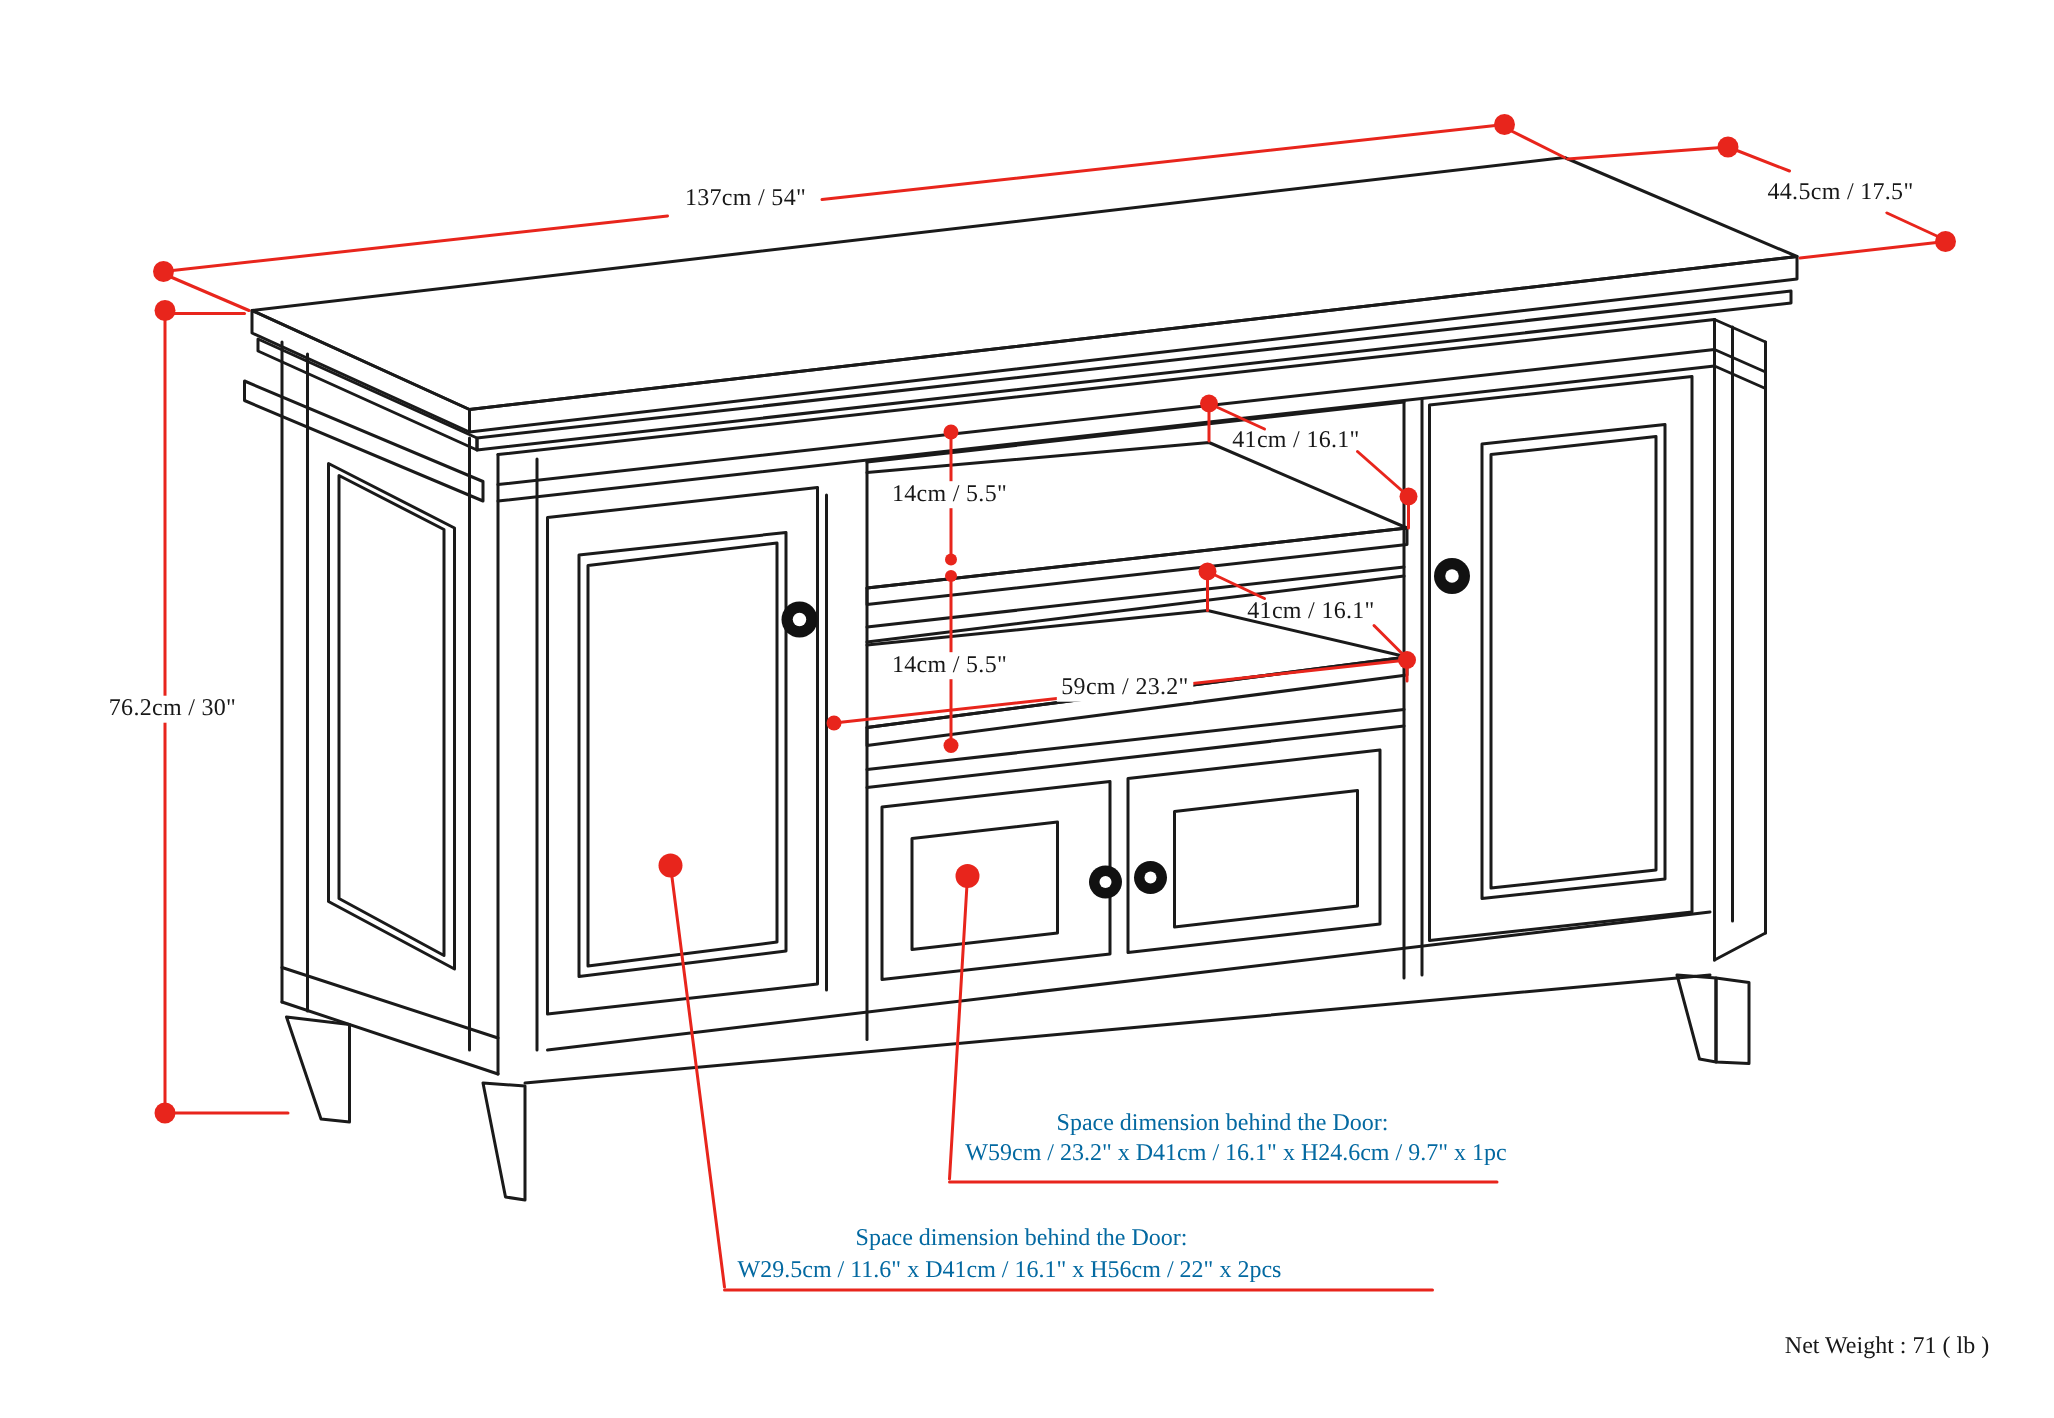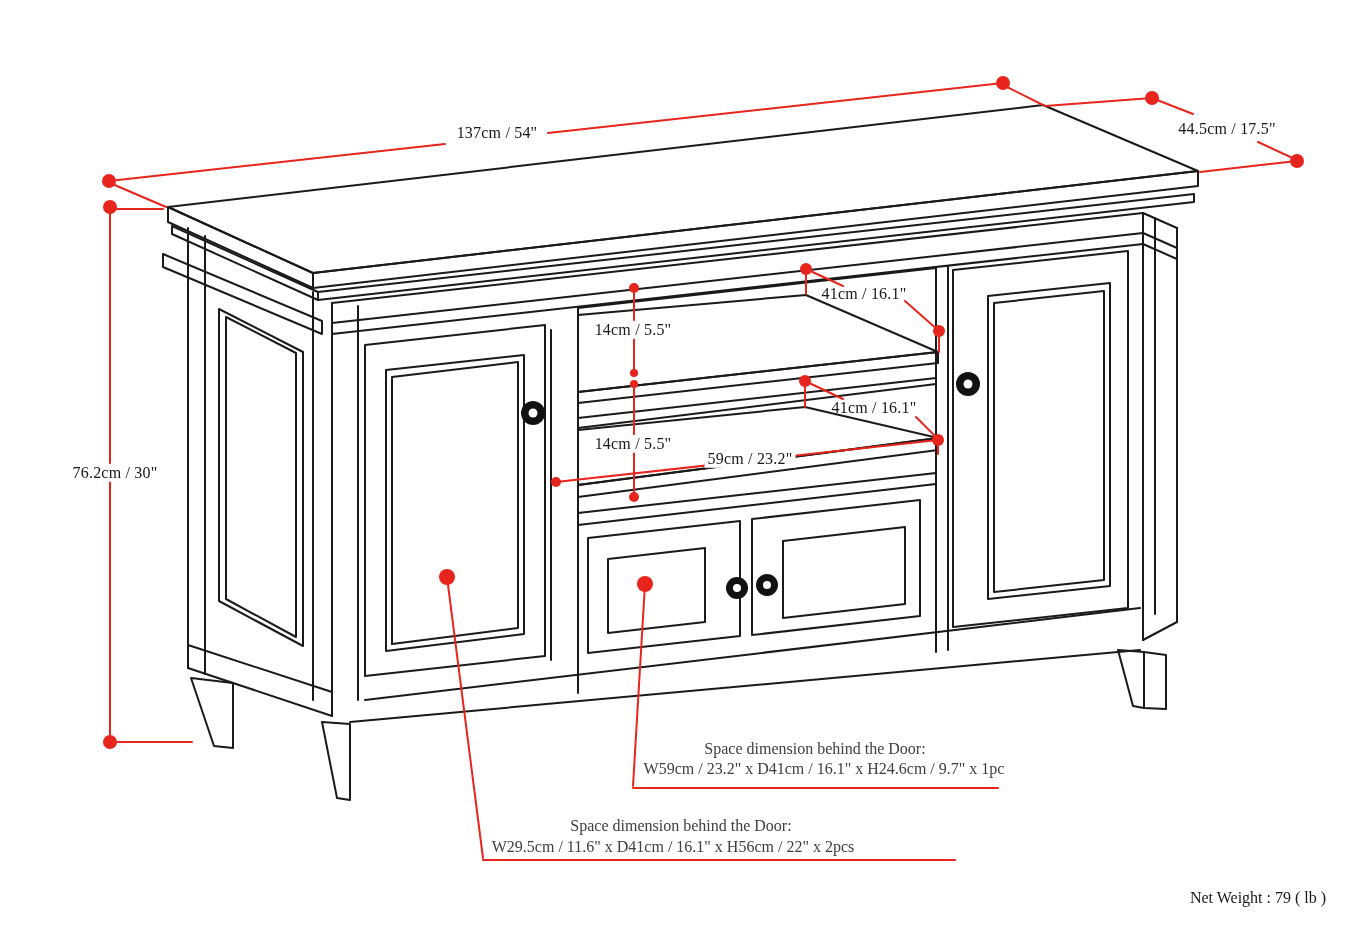--- a/index.html
+++ b/index.html
@@ -15,21 +15,21 @@
   .lbl{
     position:absolute;
     transform:translate(-50%,-50%);
     white-space:nowrap;
     font-size:16px;
     line-height:1.15;
     color:#181818;
     letter-spacing:0.2px;
   }
   .lbl.bg{background:#ffffff;padding:0 3px;}
-  .note-line{position:absolute;transform:translate(-50%,-50%);white-space:nowrap;font-size:16px;color:#404040;}
+  .note-line{position:absolute;transform:translate(-50%,-50%);white-space:nowrap;font-size:16px;color:#0369a1;}
   .net-weight{position:absolute;transform:translate(-50%,-50%);white-space:nowrap;font-size:16px;color:#181818;}
 </style>
 </head>
 <body>
 
 <div id="canvas">
 
   <svg id="drawing" viewBox="0 0 1369 945" xmlns="http://www.w3.org/2000/svg">
 
     <g stroke="#1a1a1a" stroke-width="2" fill="none" stroke-linejoin="round" stroke-linecap="round">
@@ -220,15 +220,15 @@
   <div class="lbl bg" style="left:633px;top:444px;">14cm / 5.5"</div>
 
   <div class="lbl bg" style="left:750px;top:459px;">59cm / 23.2"</div>
 
   <div class="note-line" style="left:815px;top:749px;">Space dimension behind the Door:</div>
   <div class="note-line" style="left:824px;top:769px;">W59cm / 23.2" x D41cm / 16.1" x H24.6cm / 9.7" x 1pc</div>
 
   <div class="note-line" style="left:681px;top:826px;">Space dimension behind the Door:</div>
   <div class="note-line" style="left:673px;top:847px;">W29.5cm / 11.6" x D41cm / 16.1" x H56cm / 22" x 2pcs</div>
 
-  <div class="net-weight" style="left:1258px;top:898px;">Net Weight : 79 ( lb )</div>
+  <div class="net-weight" style="left:1258px;top:898px;">Net Weight : 71 ( lb )</div>
 
 </div>
 
 </body></html>

